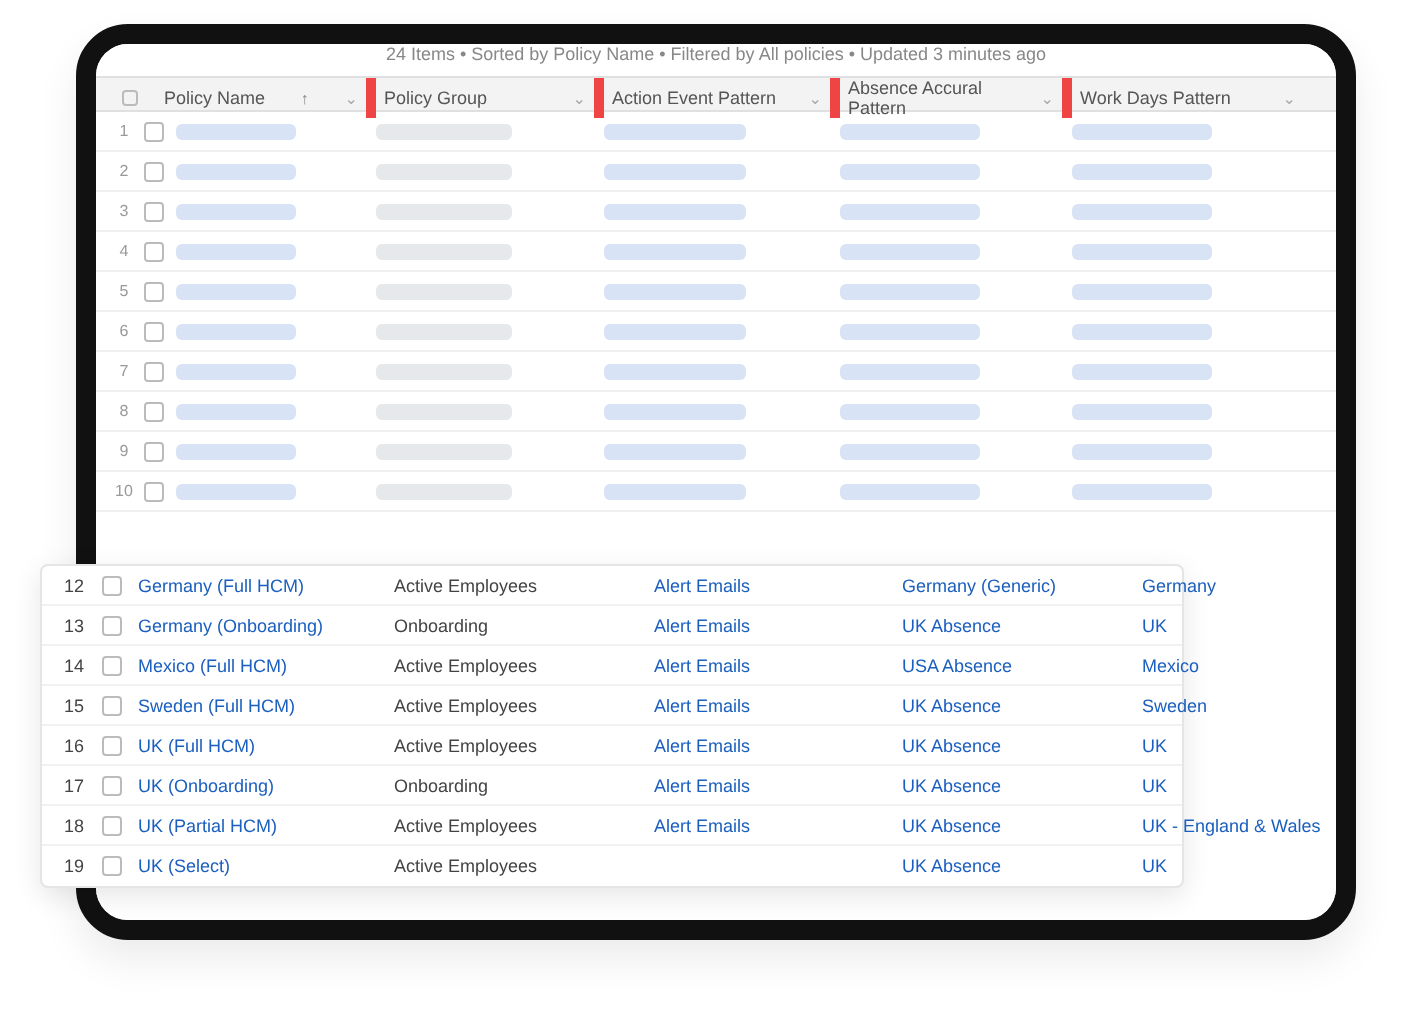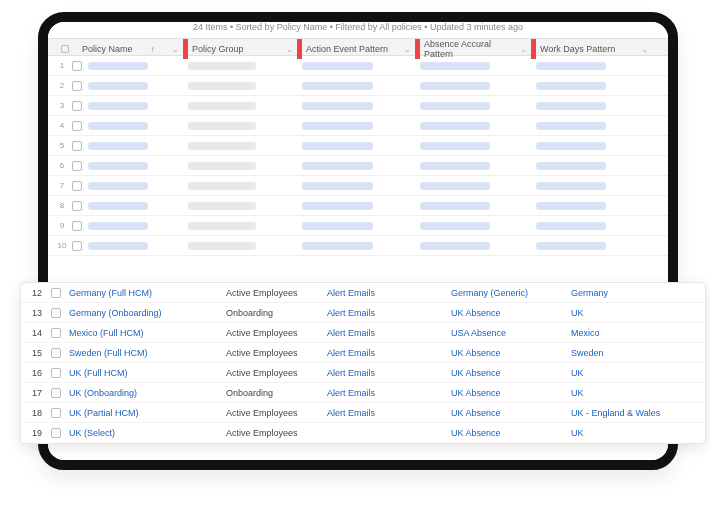--- a/index.html
+++ b/index.html
@@ -100,21 +100,21 @@
   }
   .ph.blue { background: #d8e3f5; }
   .ph.grey { background: #e6e8eb; }
   .row .ph { width: 60%; }
 
   
   .overlay {
     position: absolute;
     top: 282px;
     left: 20px;
-    width: 686px;
+    width: 572px;
     background: #fff;
     border: 1px solid #e5e5e5;
     border-radius: 4px;
     box-shadow: 0 4px 14px rgba(0,0,0,0.1);
     z-index: 10;
   }
   .drow {
     display: grid;
     grid-template-columns: 28px 18px 128px 130px 124px 120px 120px;
     align-items: center;
@@ -122,21 +122,21 @@
     border-bottom: 1px solid #f1f1f1;
     font-size: 9px;
     padding-left: 2px;
   }
   .drow:last-child { border-bottom: none; }
   .drow .num { color: #444; font-size: 9px; text-align: center; }
   .drow .cb {
     width: 10px; height: 10px; border: 1px solid #bbb; border-radius: 2px; background: #fff;
   }
   .link { color: #1b5fbf; cursor: pointer; }
-  .plain { color: #444; margin-left: 29px; }
+  .plain { color: #444; }
 </style>
 </head>
 <body>
 
 <div class="tablet">
   <div class="screen">
 
 
     <div class="status-line">24 Items • Sorted by Policy Name • Filtered by All policies • Updated 3 minutes ago</div>
 

